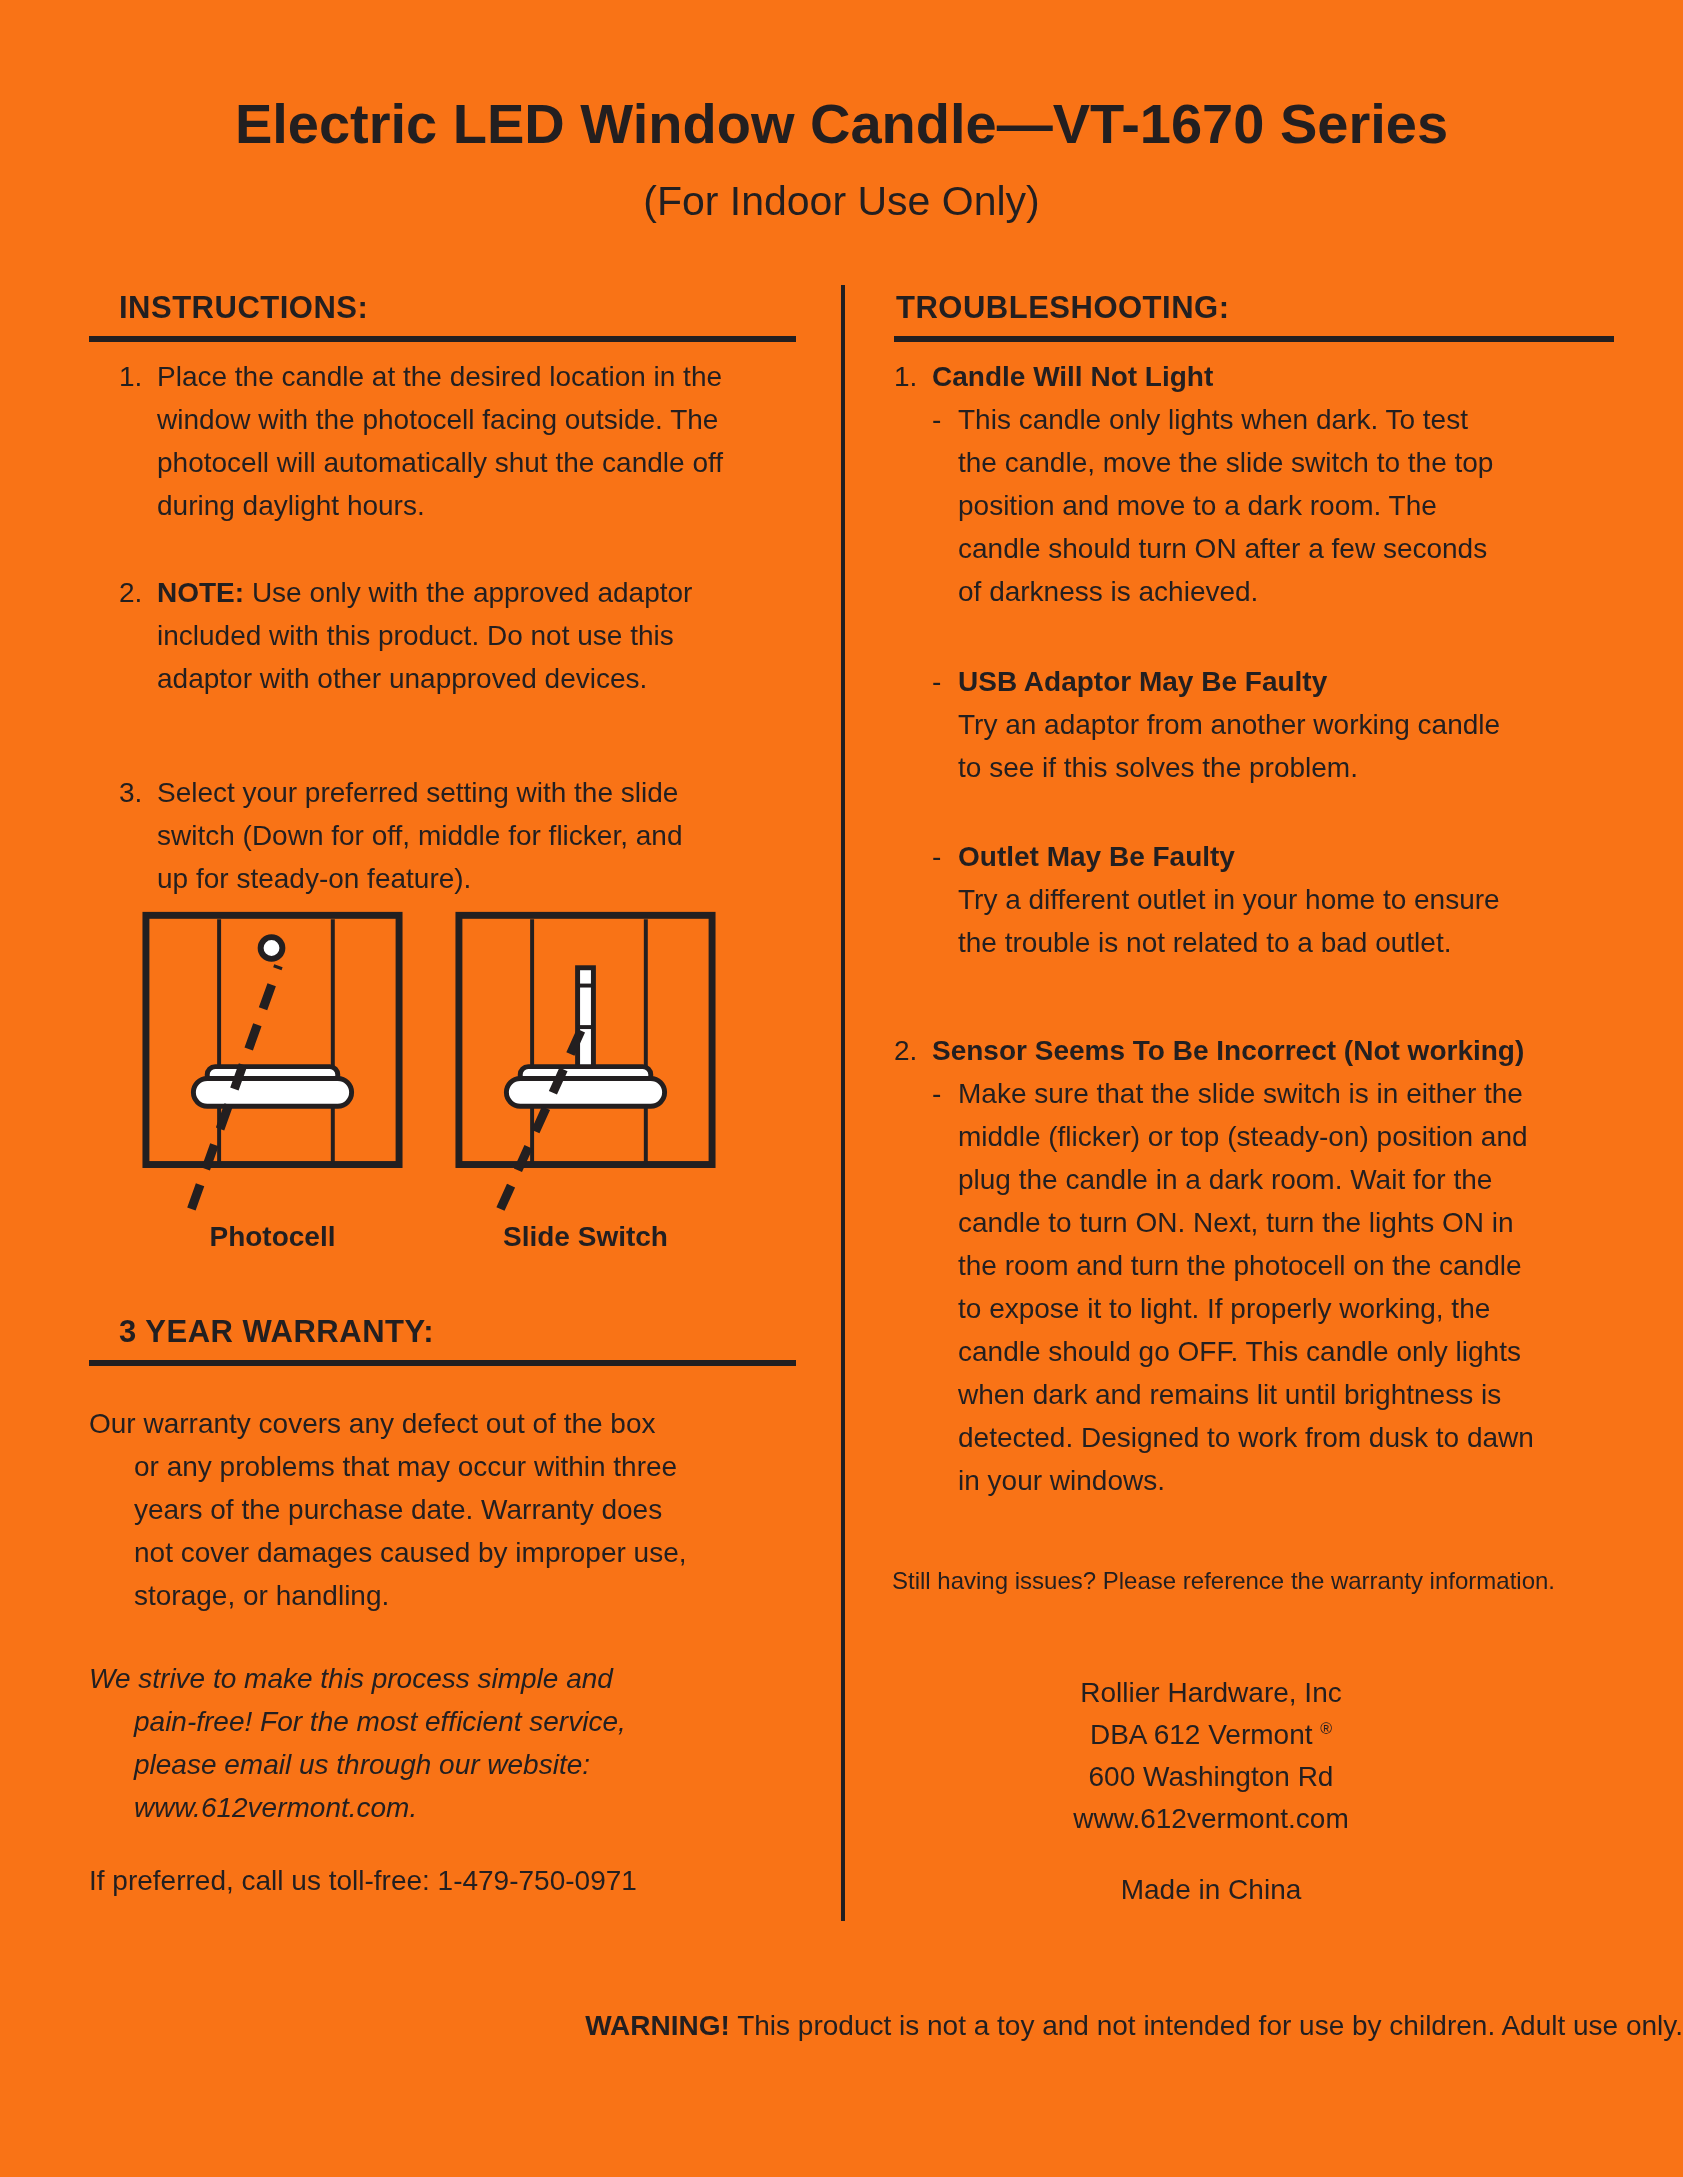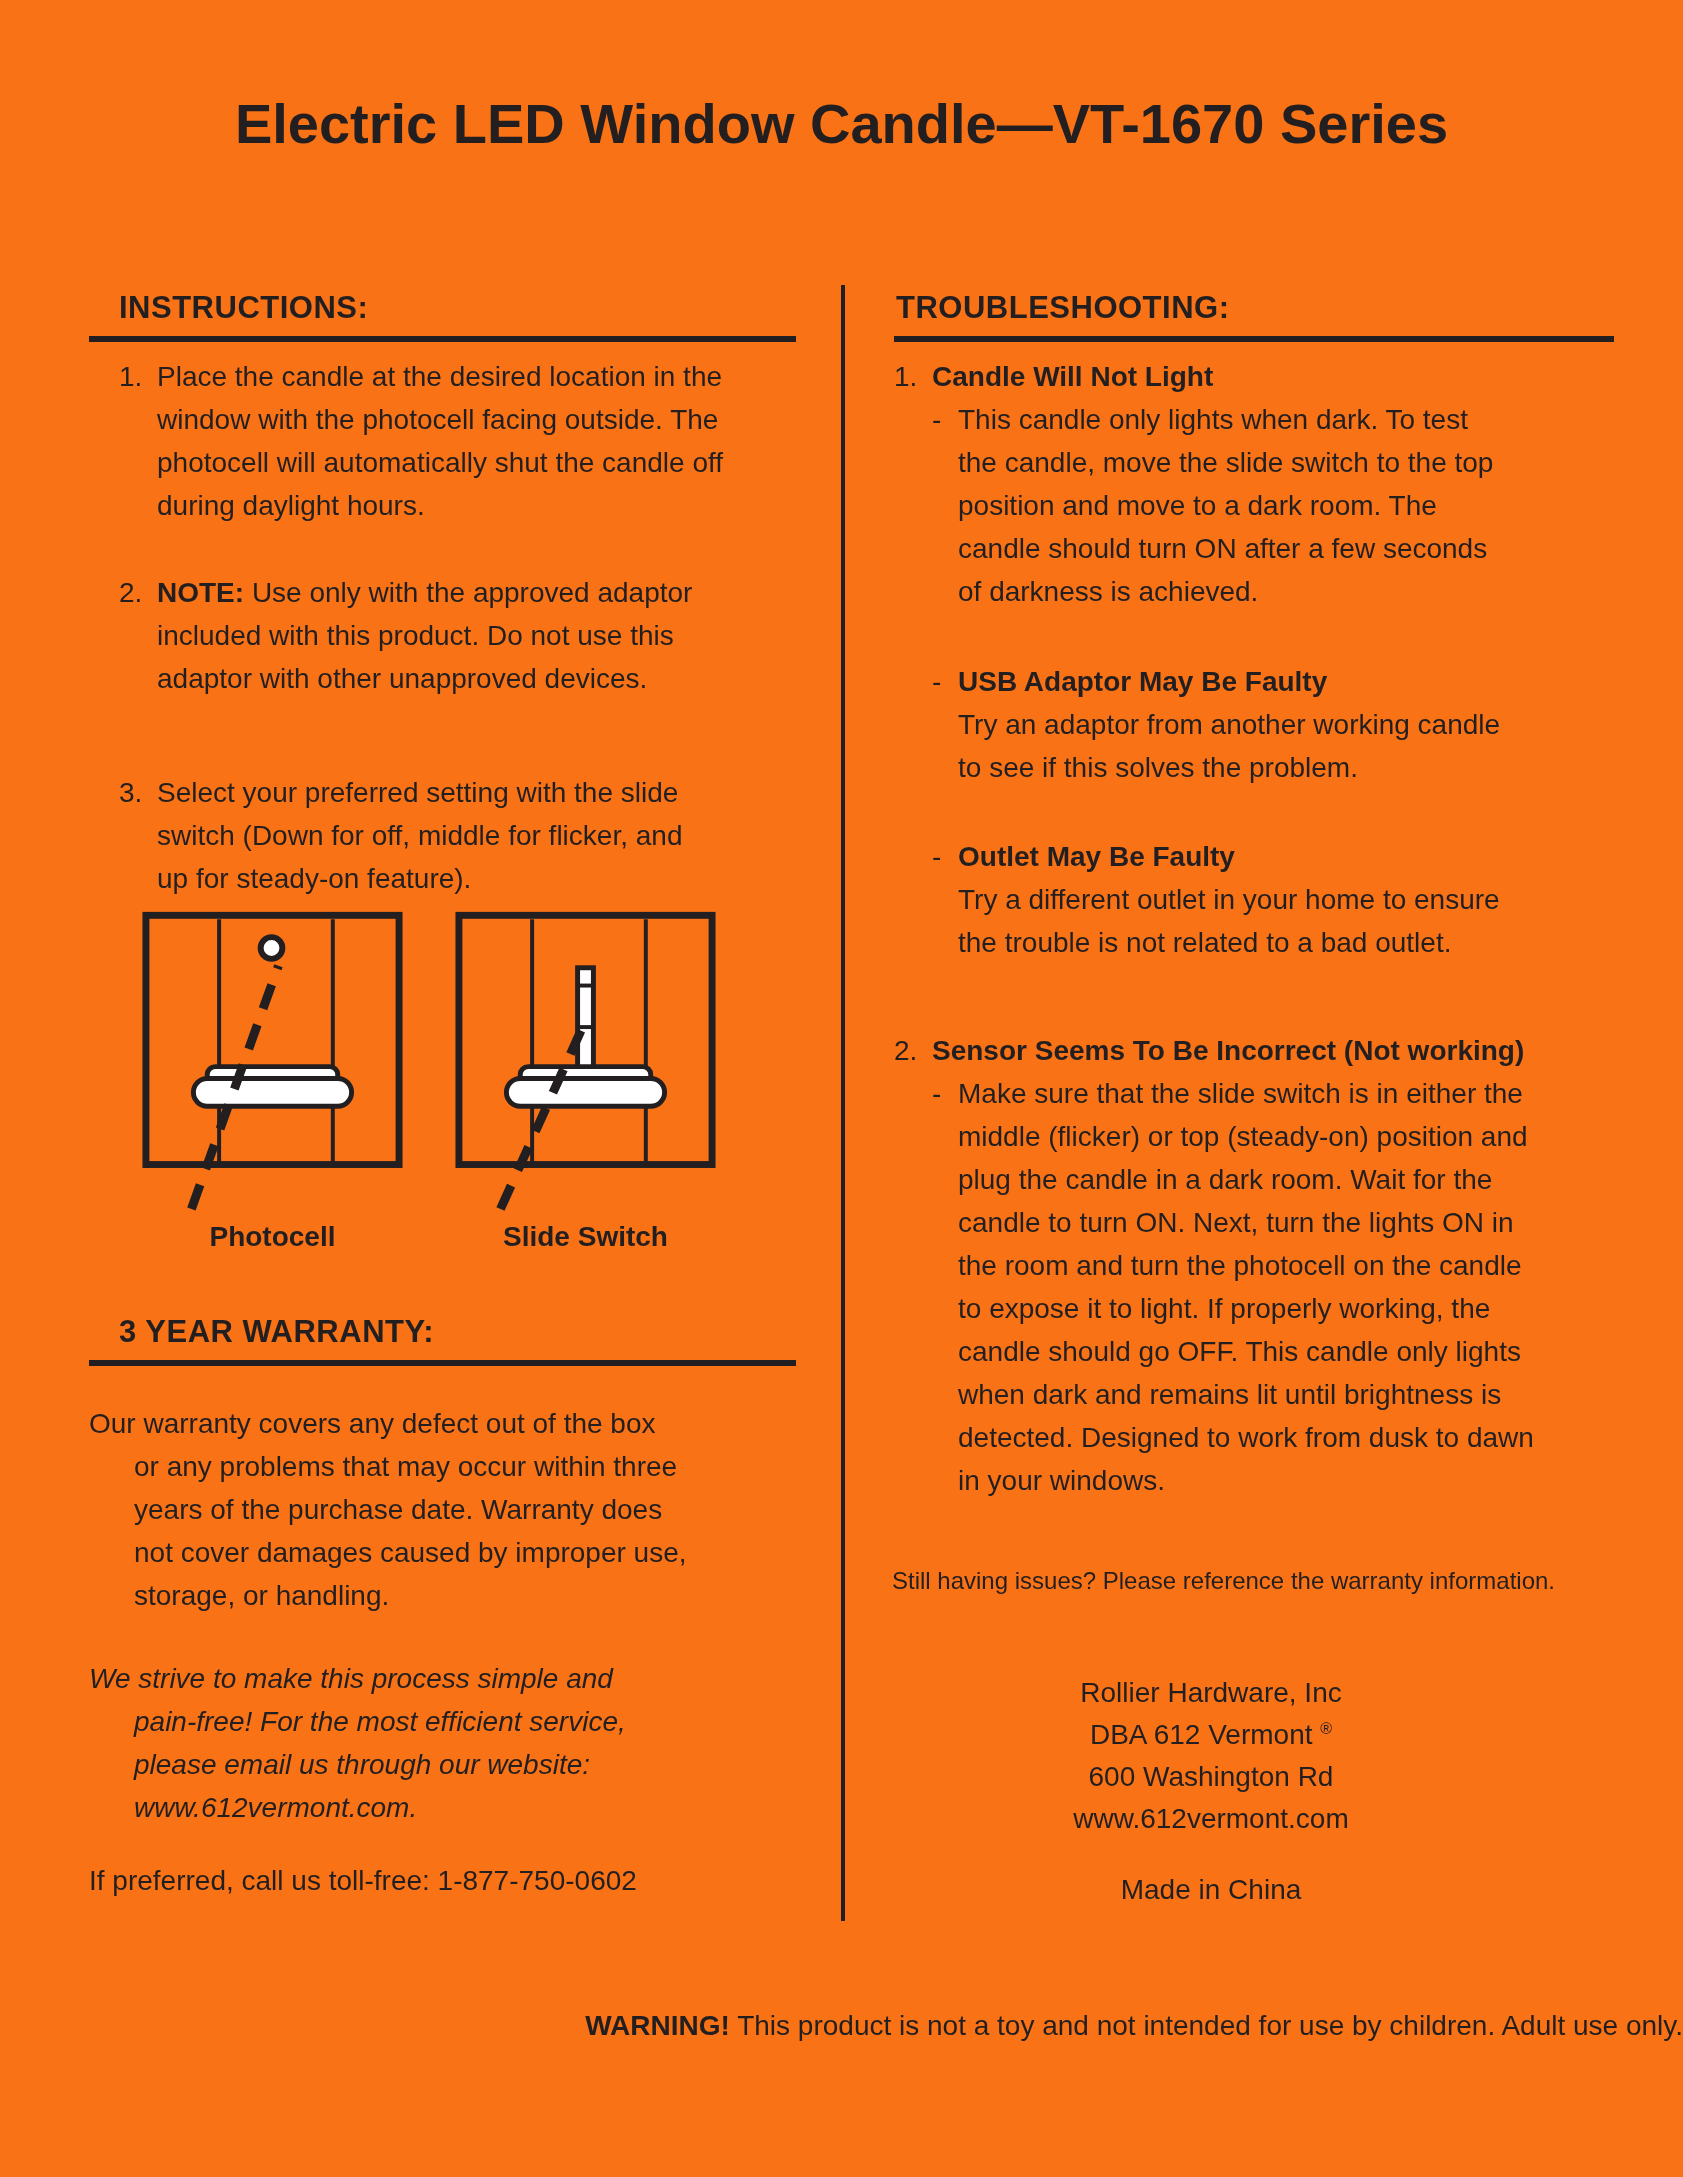--- a/index.html
+++ b/index.html
@@ -67,20 +67,21 @@
     position:absolute; top:2006px; left:0; width:1683px; text-align:right;
     font-size:28px; line-height:40px;
   }
 </style>
 </head>
 <body>
 
 <div class="page">
 
   <div class="doc-title">Electric LED Window Candle—VT-1670 Series</div>
+  <div class="doc-subtitle">(For Indoor Use Only)</div>
 
   <div class="divider"></div>
 
   <div class="col col-left">
     <h2 class="sec">INSTRUCTIONS:</h2>
     <div class="rule"></div>
 
     <div class="inst-item mt-item1">
       <span class="num">1.</span>
       <span class="itext">Place the candle at the desired location in the
@@ -137,21 +138,21 @@
 
     <p class="hang mt-p1">Our warranty covers any defect out of the box
 or any problems that may occur within three
 years of the purchase date. Warranty does
 not cover damages caused by improper use,
 storage, or handling.</p>
     <p class="hang mt-p2">We strive to make this process simple and
 pain-free! For the most efficient service,
 please email us through our website:
 www.612vermont.com.</p>
-    <p class="phone-line">If preferred, call us toll-free: 1-877-750-0602</p>
+    <p class="phone-line">If preferred, call us toll-free: 1-479-750-0971</p>
   </div>
 
   <div class="col col-right">
     <h2 class="sec">TROUBLESHOOTING:</h2>
     <div class="rule"></div>
 
     <div class="ts-item mt-ts1">
       <span class="num">1.</span>
       <div class="ts-body">
         <div class="ts-title">Candle Will Not Light</div>

